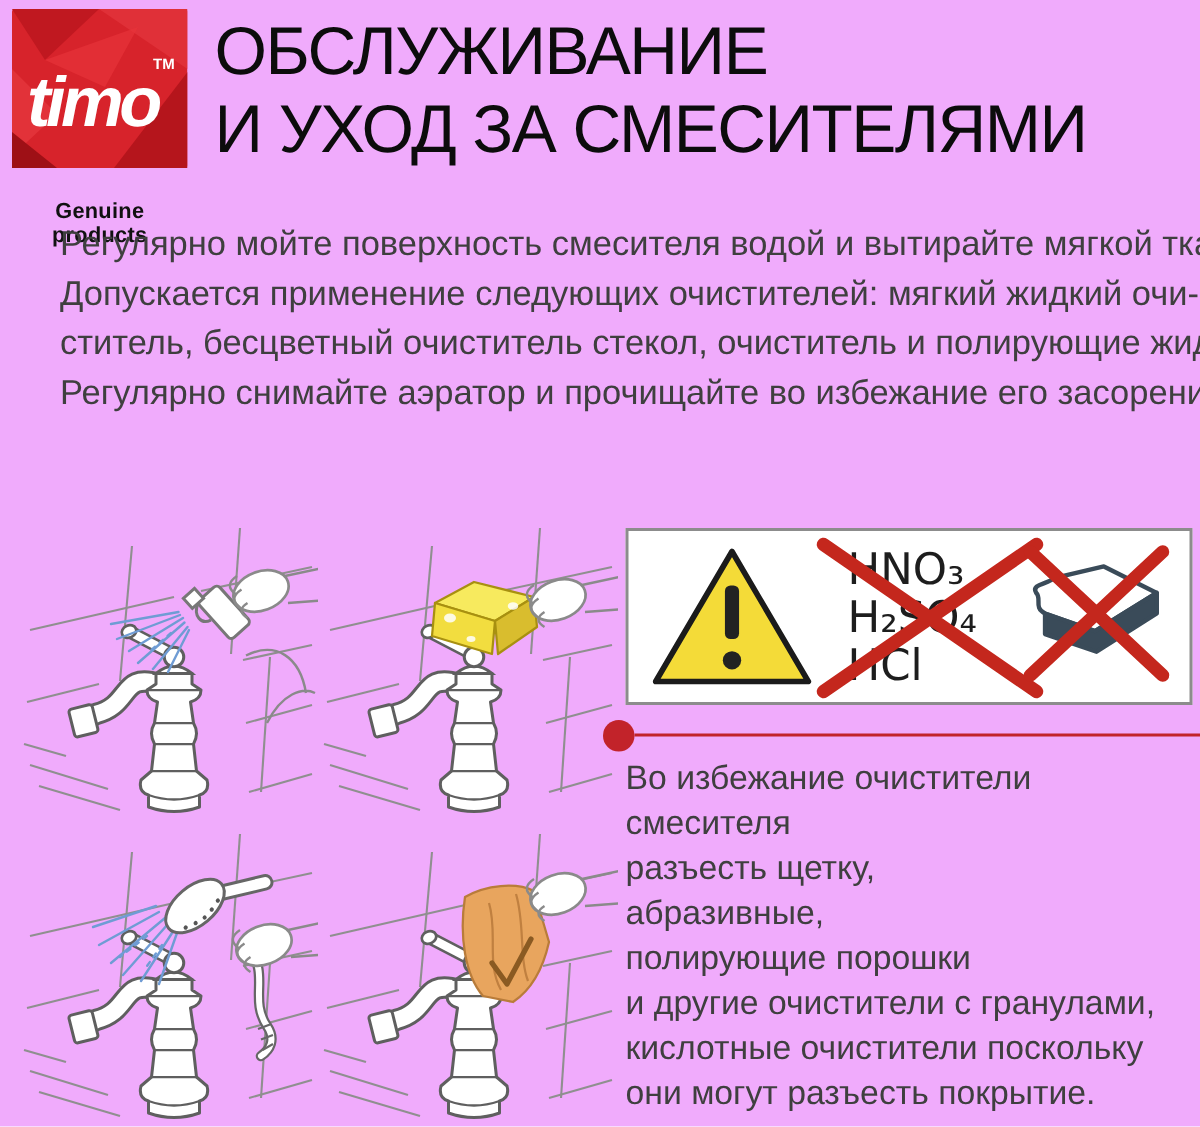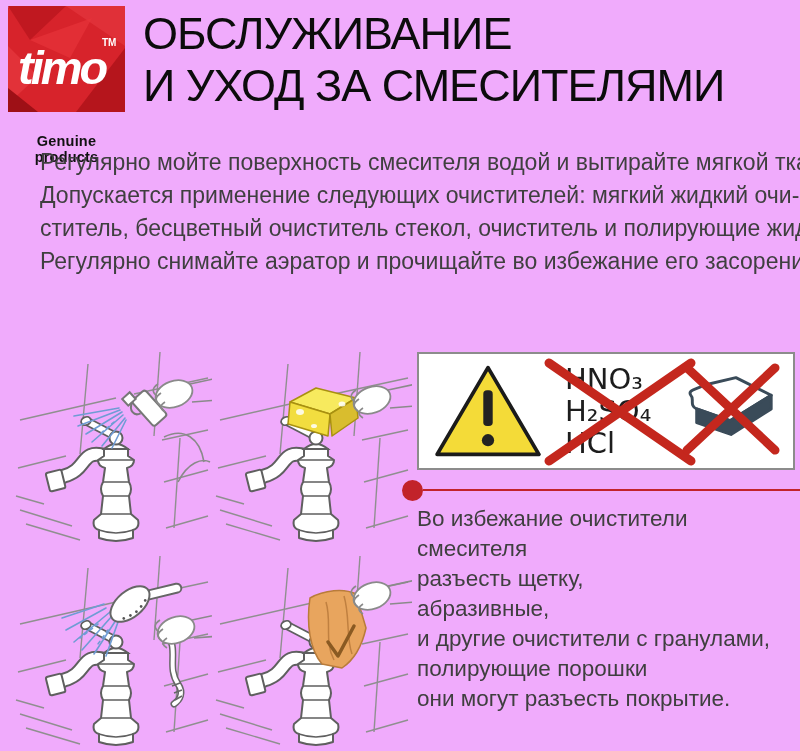--- a/index.html
+++ b/index.html
@@ -224,18 +224,19 @@
 
   <div class="separator">
     <div class="sep-dot"></div>
     <div class="sep-line"></div>
   </div>
 
   <div class="prohibit">
     <div>Во избежание очистители смесителя</div>
     <div>разъесть щетку,</div>
     <div>абразивные,</div>
+    <div>полирующие порошки</div>
     <div>и другие очистители с гранулами,</div>
-    <div>полирующие порошки</div>
+    <div>кислотные очистители поскольку</div>
     <div>они могут разъесть покрытие.</div>
   </div>
 
 </div>
 
 </body></html>

